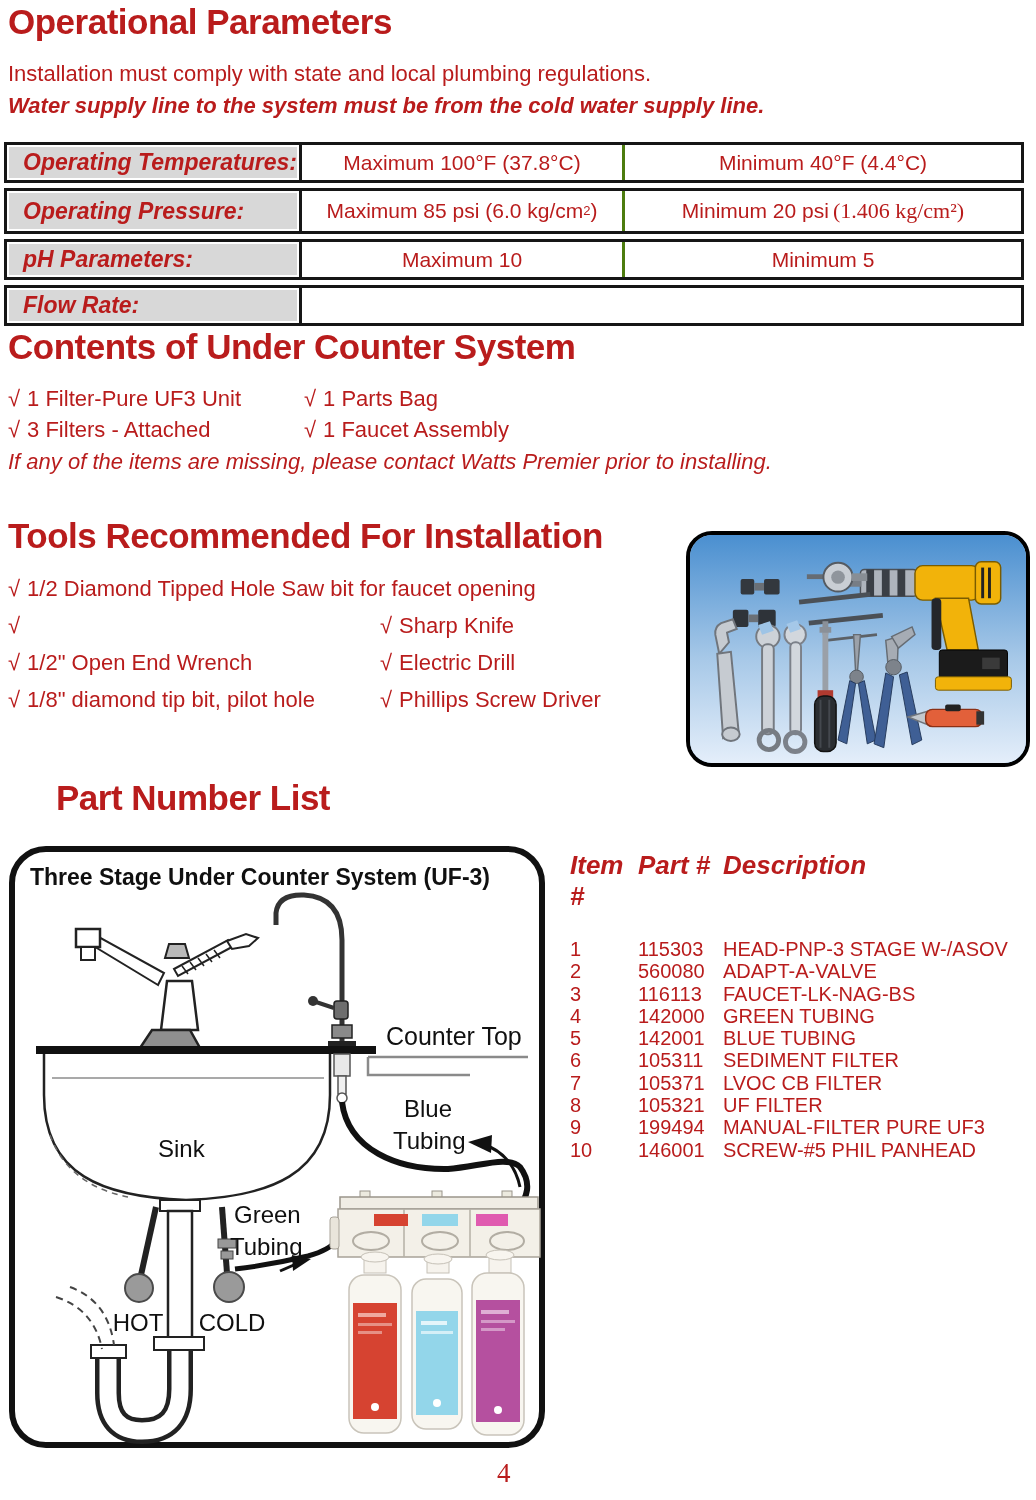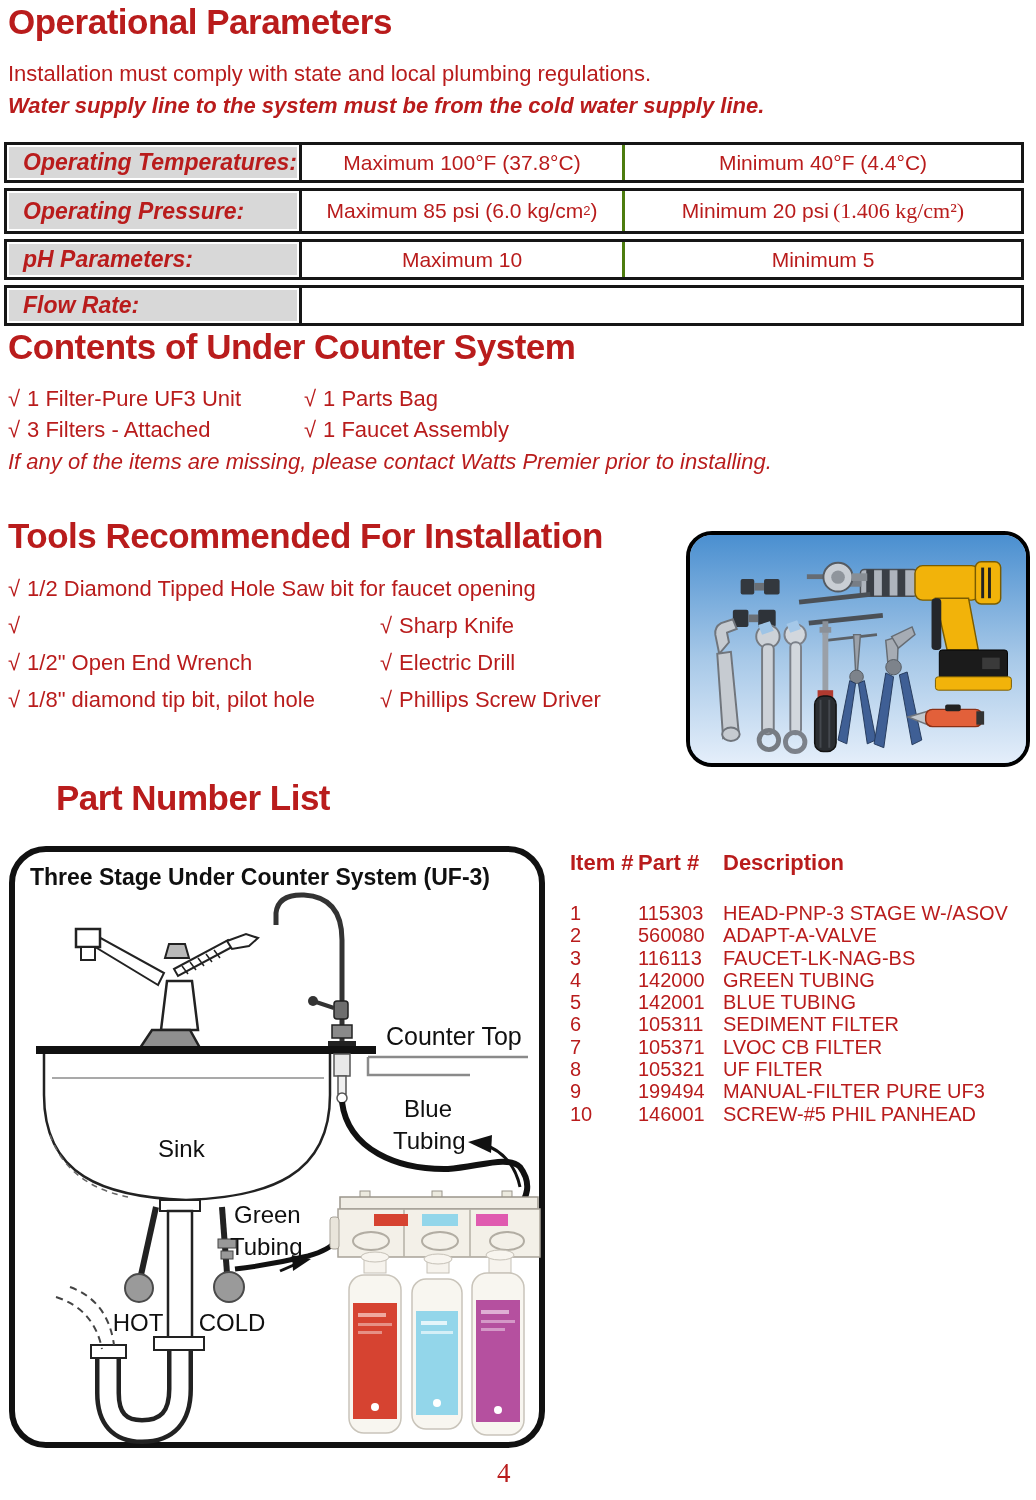--- a/index.html
+++ b/index.html
@@ -45,21 +45,21 @@
   
   .diagram { position:absolute; left:8px; top:845px; width:538px; height:604px; }
   .diagram svg { display:block; width:100%; height:100%; }
   svg text { font-family:"Liberation Sans", sans-serif; fill:#101010; }
   .dtitle { font-size:23px; font-weight:700; }
   .dlabel { font-size:24px; }
   .dlabel-big { font-size:25px; }
 
   
   .parts-list { position:absolute; left:570px; top:850px; width:462px; }
-  .parts-header { display:flex; font-weight:700; font-size:22px; }
+  .parts-header { display:flex; font-weight:700; font-size:26px;font-style:italic; }
   .parts-rows { margin-top:26px; font-size:20px; }
   .parts-row { display:flex; line-height:22.3px; white-space:nowrap; }
   .pc-item { width:68px; }
   .pc-part { width:85px; }
   .pc-desc { flex:1; }
 
   .page-number { position:absolute; left:497px; top:1458px; font-family:"Liberation Serif", serif; font-size:27px; }
 </style>
 </head>
 <body>

